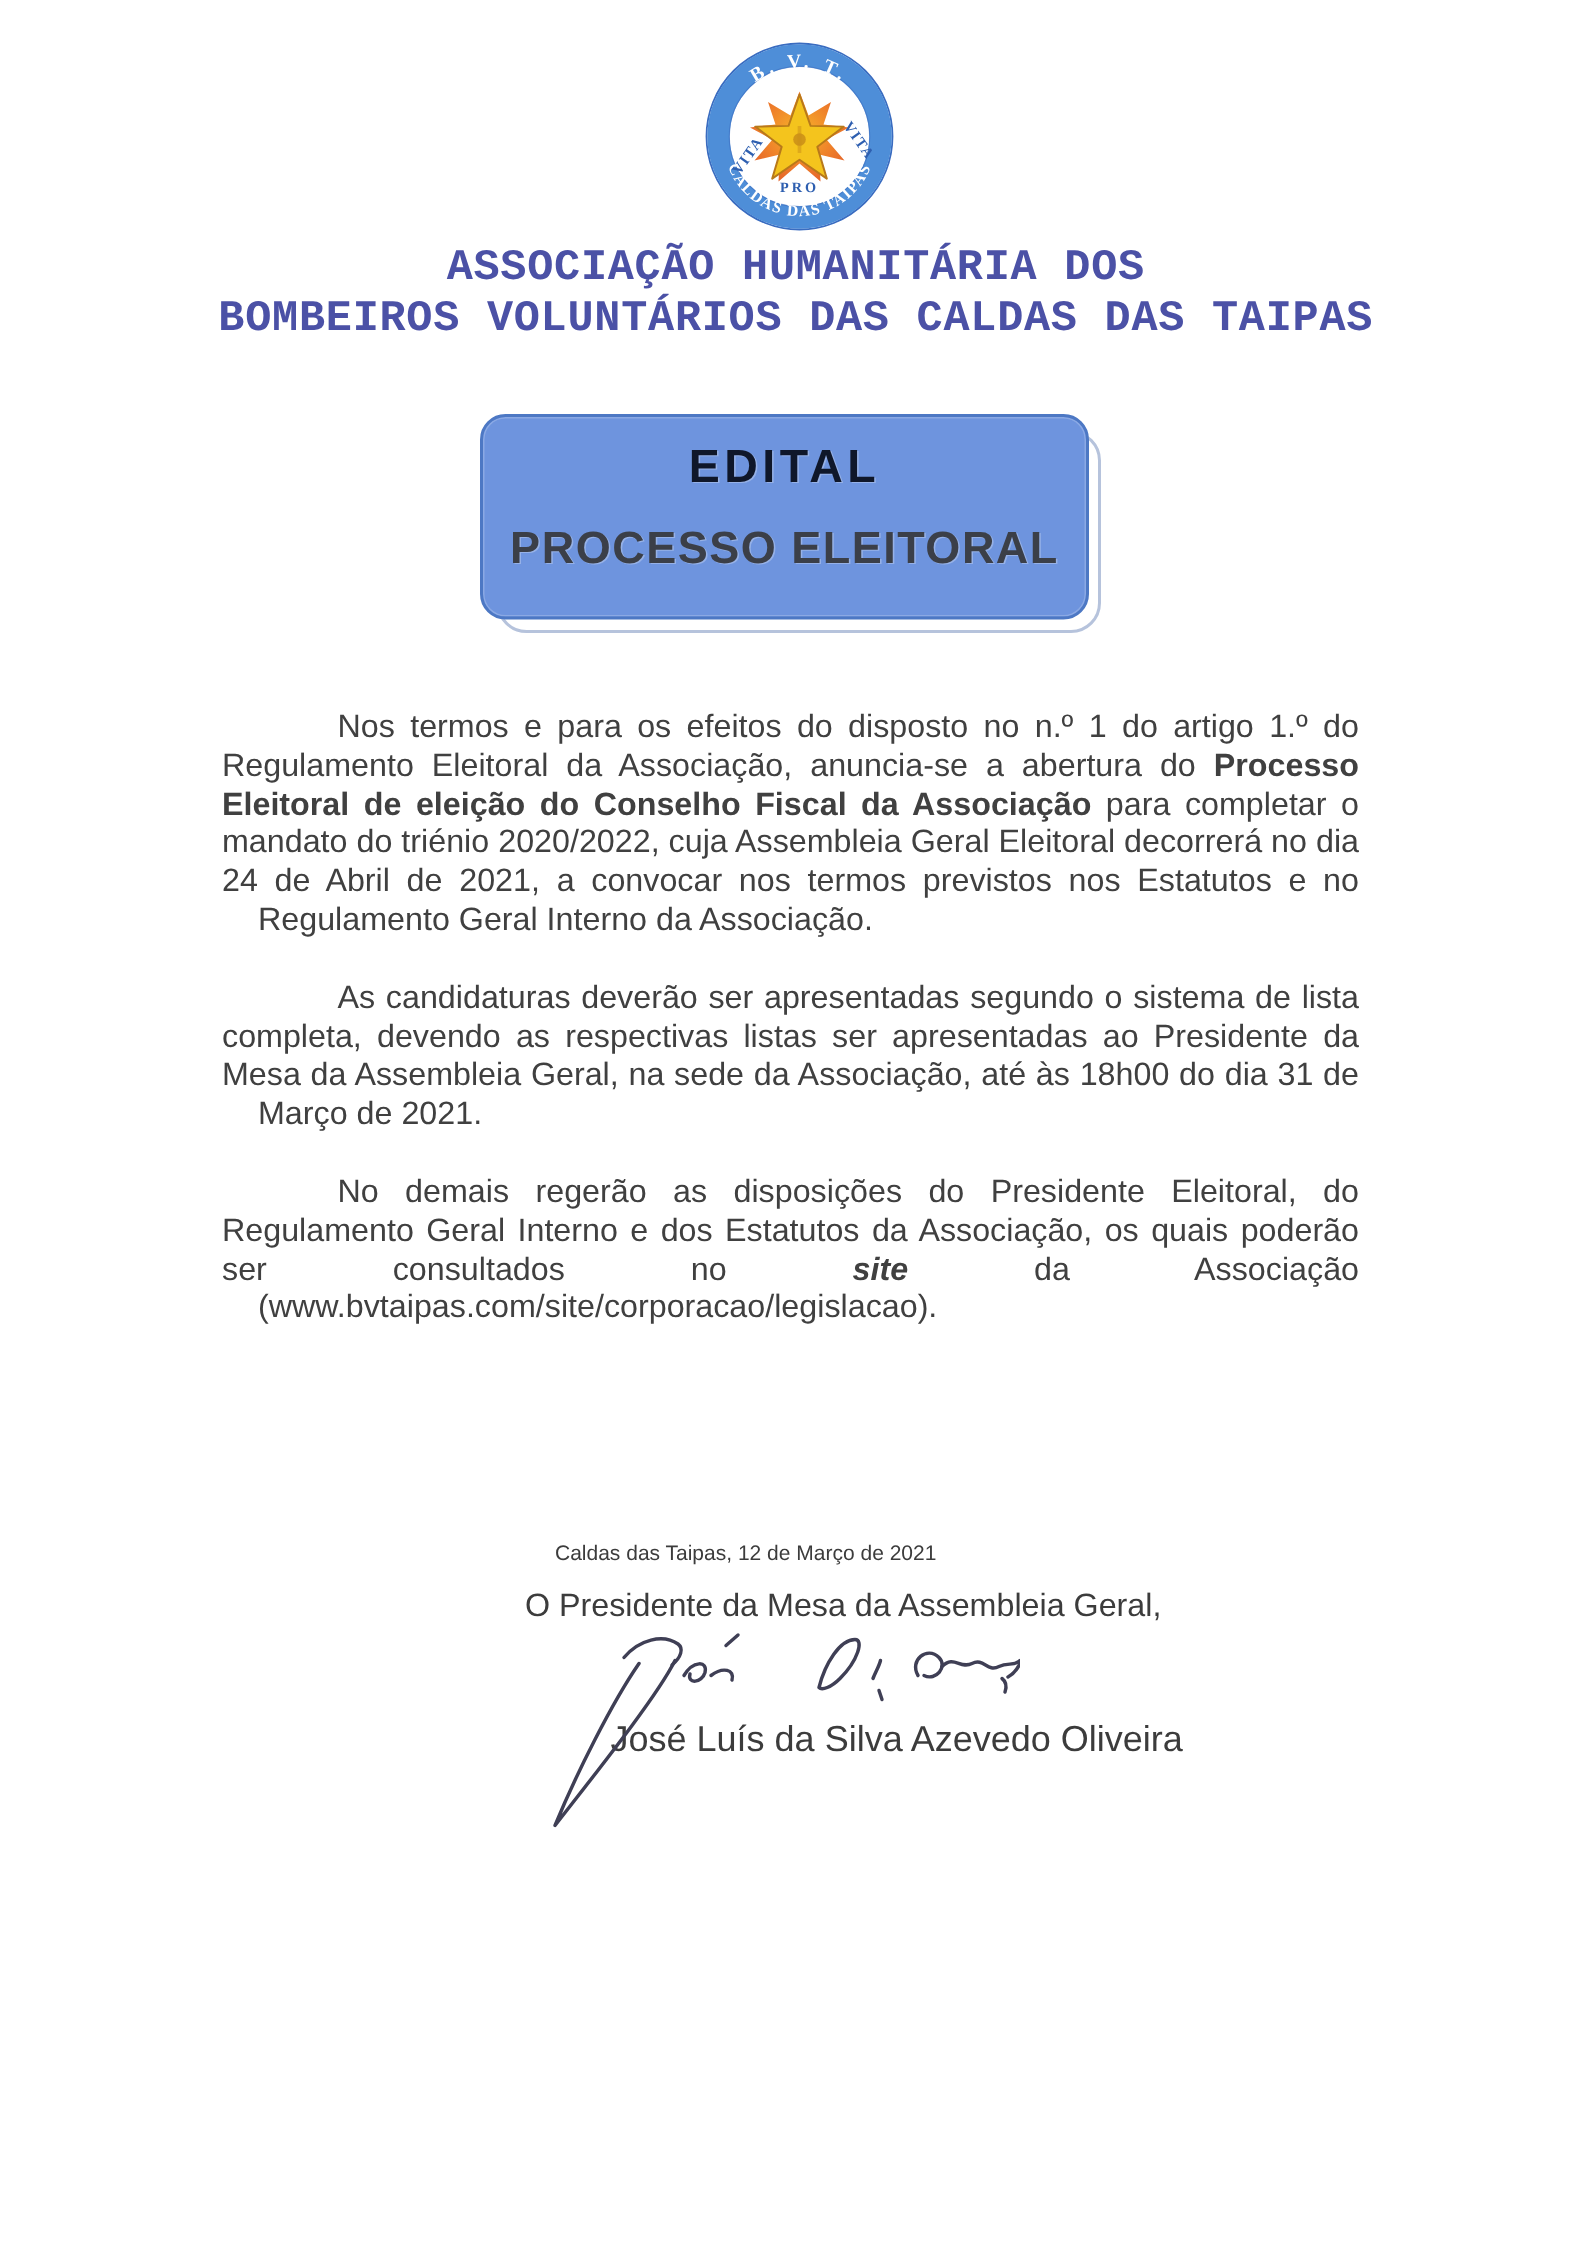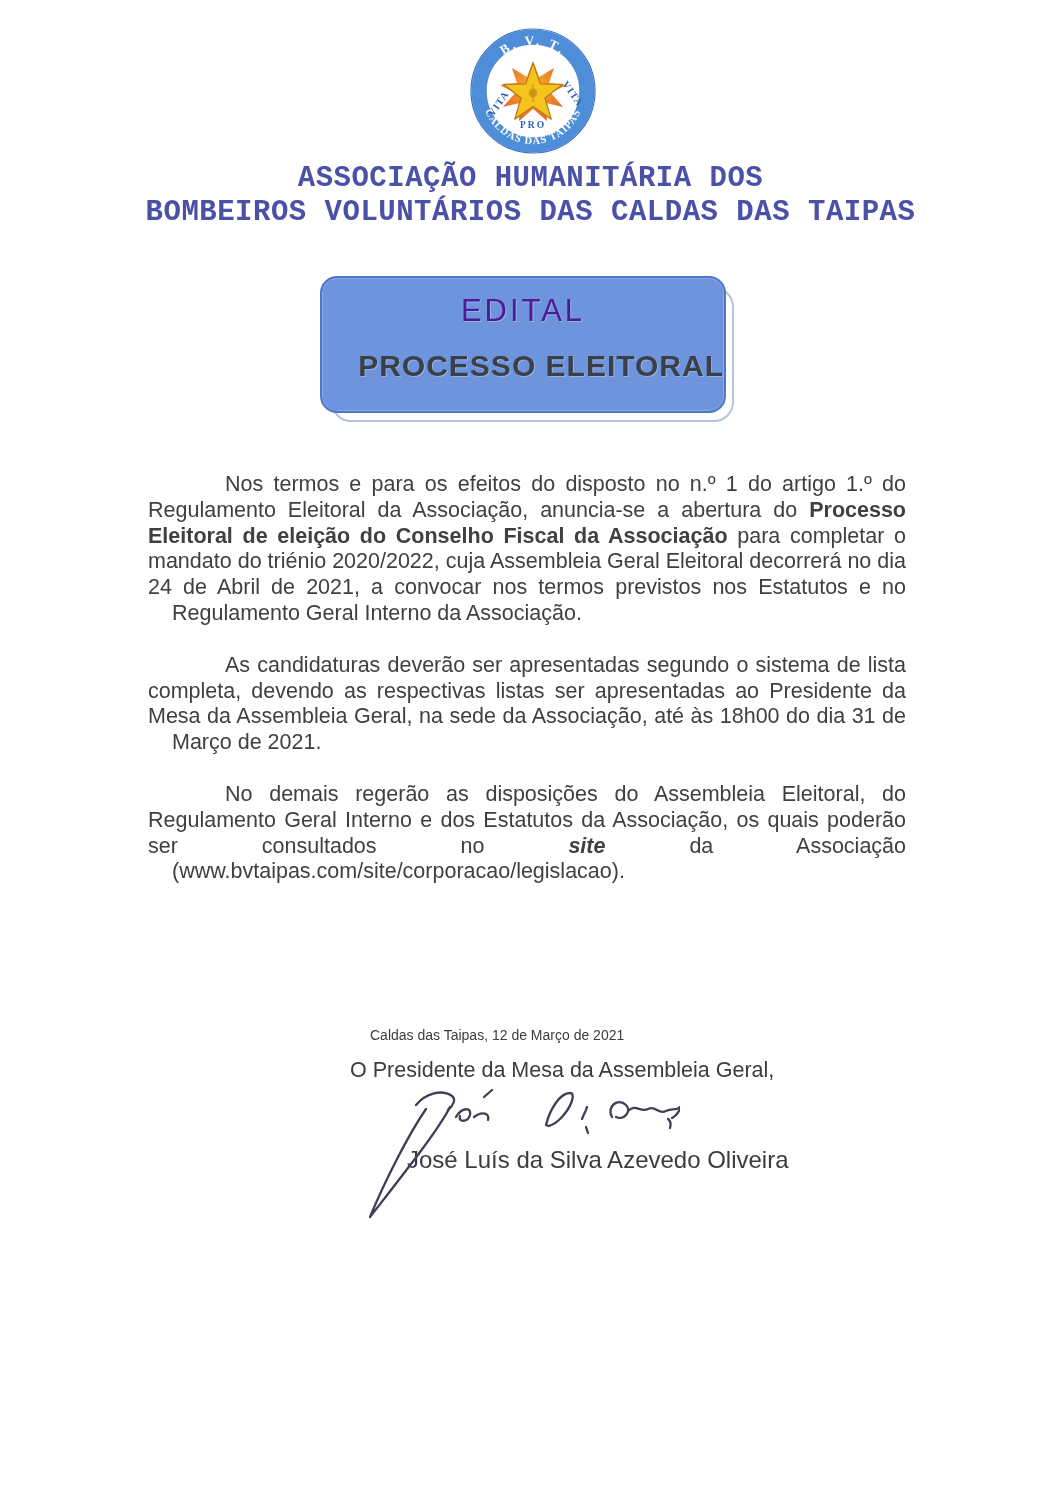--- a/index.html
+++ b/index.html
@@ -33,25 +33,25 @@
   }
   .edital-box{
     position:absolute;left:320px;top:276px;width:402px;height:133px;
     background:#6e94de;
     border:2px solid #4d78c4;
     border-radius:17px;
     box-shadow:inset 0 0 0 1px rgba(255,255,255,.2);
   }
   .edital-title{
     margin-top:15px;text-align:center;
-    font-size:31px;font-weight:normal;letter-spacing:3px;
-    color:#4c1d95;text-shadow:1px 1px 0 rgba(255,255,255,.28);
+    font-size:31px;font-weight:bold;letter-spacing:3px;
+    color:#0f172a;text-shadow:1px 1px 0 rgba(255,255,255,.28);
   }
   .edital-subtitle{
-    margin-top:20px;text-align:right;
+    margin-top:20px;text-align:center;
     font-size:30px;font-weight:bold;letter-spacing:1px;
     color:#3b3f48;text-shadow:1px 1px 0 rgba(255,255,255,.28);
   }
   
   .doc-body{
     position:absolute;left:148px;top:472px;width:758px;
     font-size:21.5px;line-height:25.8px;color:#404040;
   }
   .para{margin:0 0 26px 0;}
   .para.extra-gap{margin-top:14px;}
@@ -124,21 +124,21 @@
         <div class="line"><span>24 de Abril de 2021, a convocar nos termos previstos nos Estatutos e no</span></div>
         <div class="line last"><span>Regulamento Geral Interno da Associação.</span></div>
       </div>
       <div class="para">
         <div class="line first"><span>As candidaturas deverão ser apresentadas segundo o sistema de lista</span></div>
         <div class="line"><span>completa, devendo as respectivas listas ser apresentadas ao Presidente da</span></div>
         <div class="line"><span>Mesa da Assembleia Geral, na sede da Associação, até às 18h00 do dia 31 de</span></div>
         <div class="line last"><span>Março de 2021.</span></div>
       </div>
       <div class="para extra-gap">
-        <div class="line first"><span>No demais regerão as disposições do Assembleia Eleitoral, do</span></div>
+        <div class="line first"><span>No demais regerão as disposições do Presidente Eleitoral, do</span></div>
         <div class="line"><span>Regulamento Geral Interno e dos Estatutos da Associação, os quais poderão</span></div>
         <div class="line"><span>ser consultados no </span><span style="font-style: italic; font-weight: bold;">site</span><span> da Associação</span></div>
         <div class="line last"><span>(www.bvtaipas.com/site/corporacao/legislacao).</span></div>
       </div>
     </div>
 
   <div class="date-line">Caldas das Taipas, 12 de Março de 2021</div>
   <div class="president-line">O Presidente da Mesa da Assembleia Geral,</div>
   <div class="signer-name">José Luís da Silva Azevedo Oliveira</div>
 

